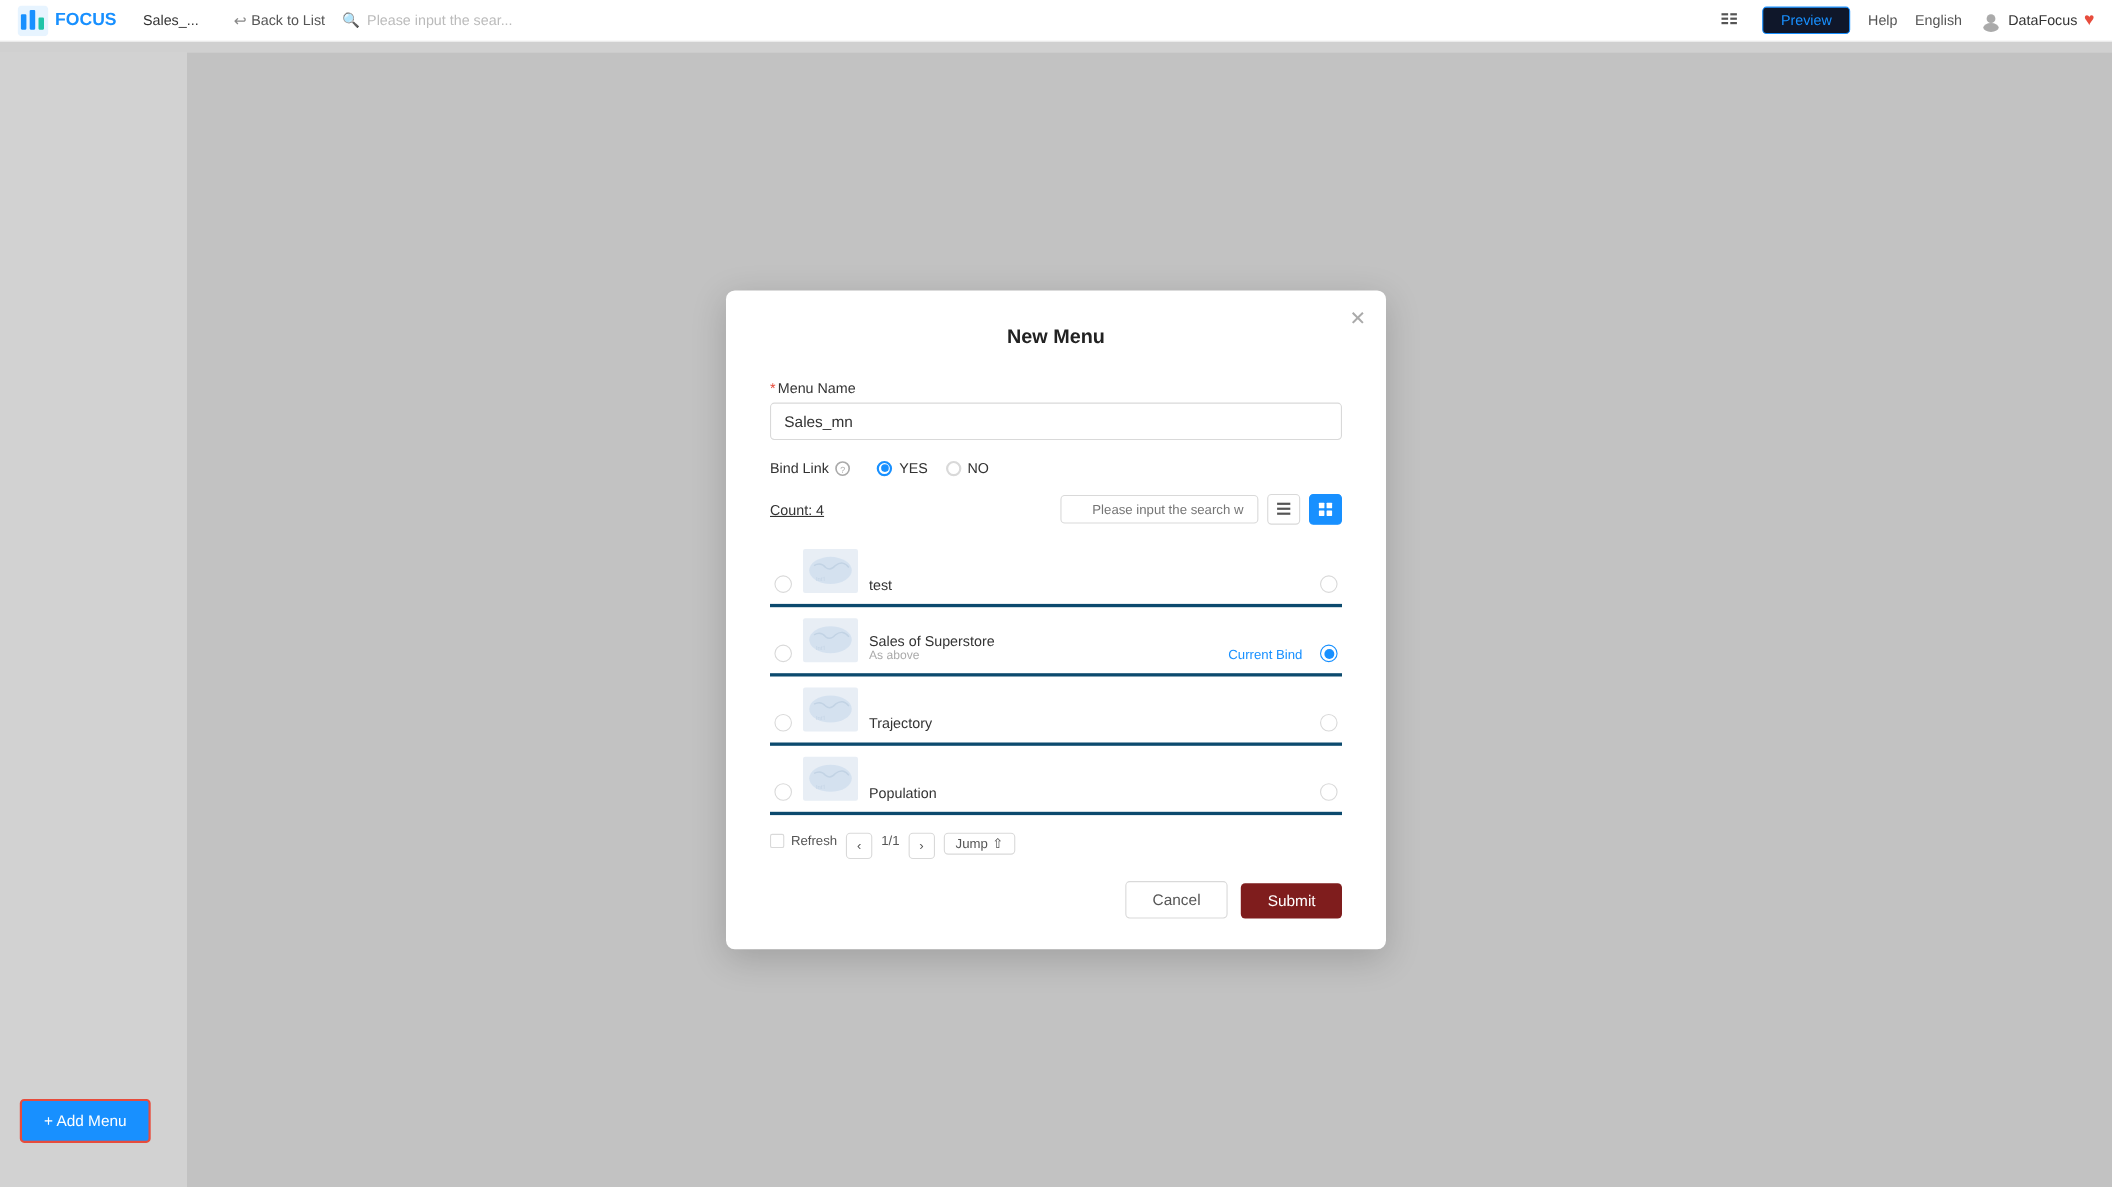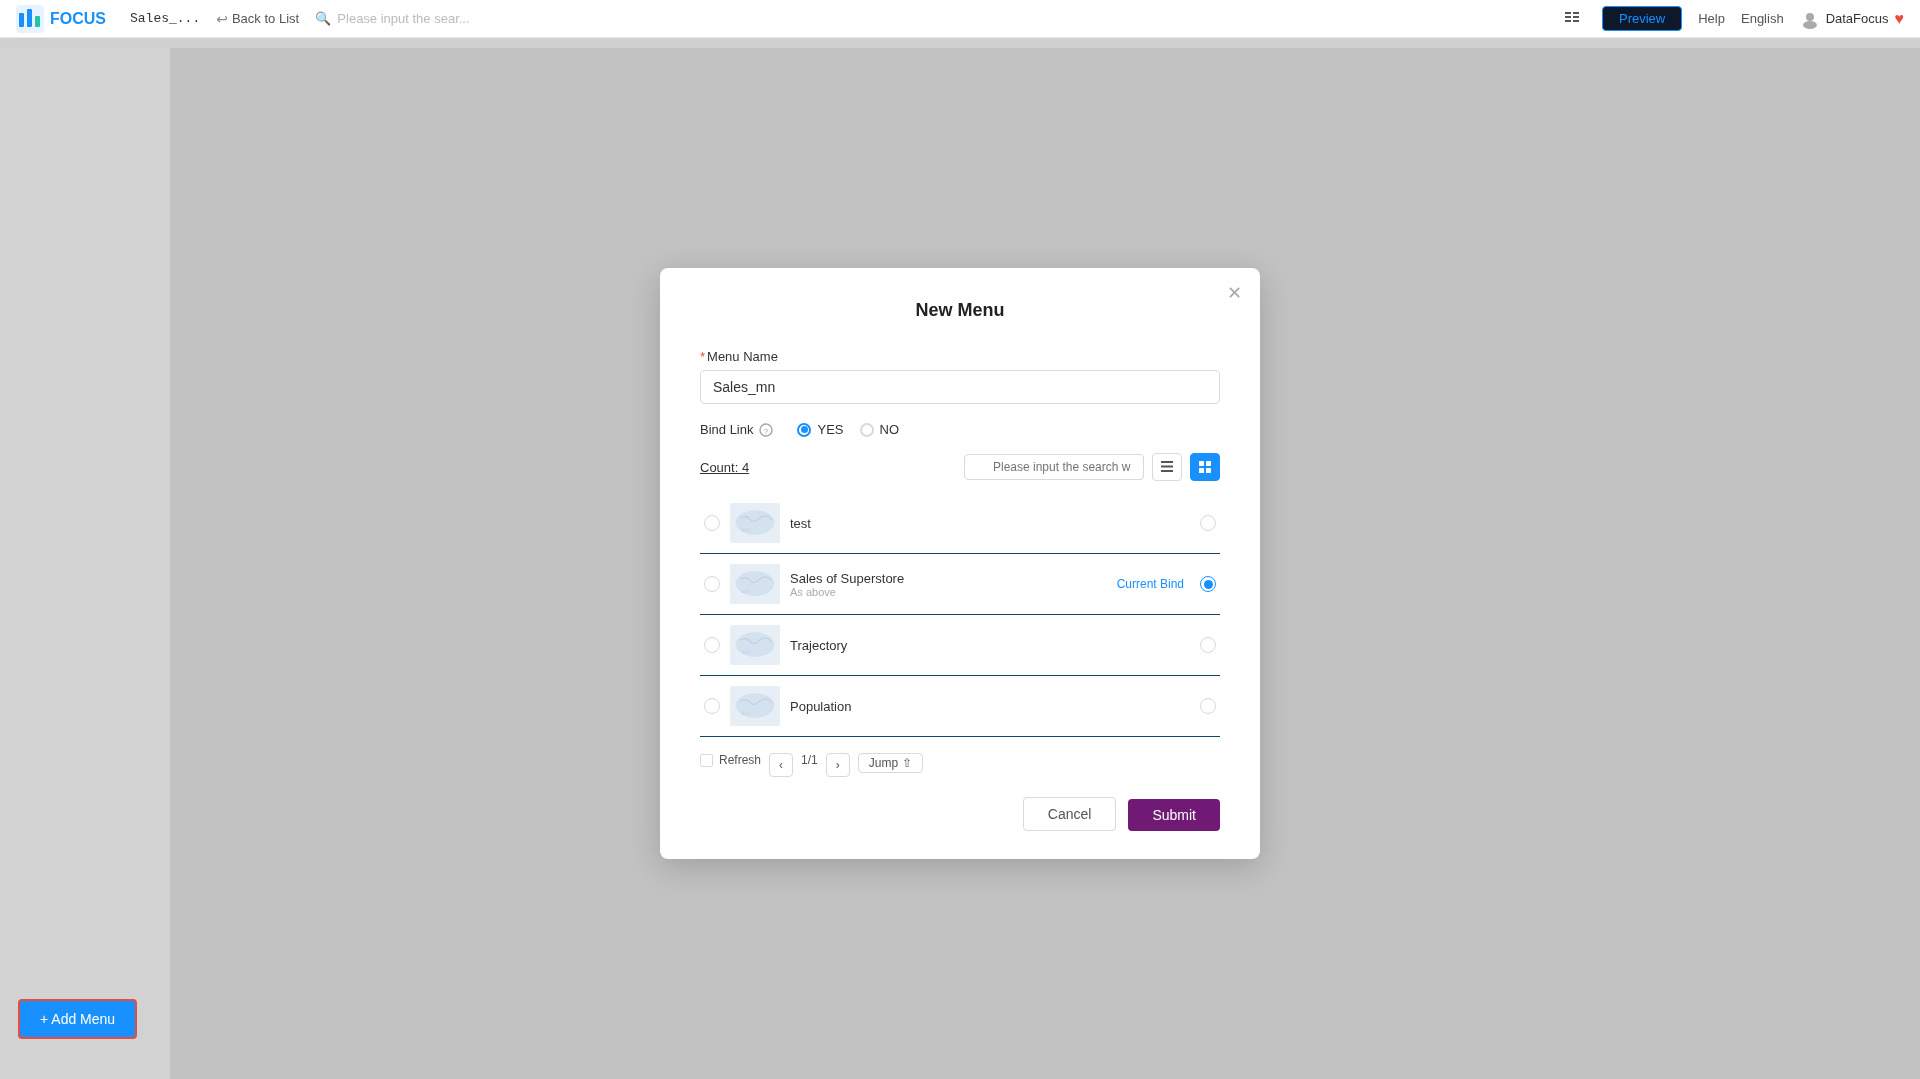--- a/index.html
+++ b/index.html
@@ -30,24 +30,23 @@
       margin-right: 16px;
     }
     .logo-icon {
       width: 28px;
       height: 28px;
     }
     .navbar-tab {
       display: flex;
       font-size: 13px;
       color: #333;
-      margin-right: 0;
+      margin-right: 16px;
       padding: 4px 8px;
       cursor: pointer;
-      font-family: Liberation Mono, monospace;
     }
     .back-to-list {
       display: flex;
       align-items: center;
       gap: 4px;
       font-size: 13px;
       color: #555;
       cursor: pointer;
       padding: 4px 8px;
     }
@@ -283,23 +282,23 @@
       border-color: #1890ff;
     }
 
     
     .items-list {
       border: none;
       margin-bottom: 16px;
     }
     .item-row {
       display: flex;
-      align-items: center;
+      align-items: flex-end;
       padding: 10px 4px;
-      border-bottom: 1px solid #0c4a6e;
+      border-bottom: 3px solid #0c4a6e;
       gap: 10px;
     }
     .item-checkbox {
       width: 16px;
       height: 16px;
       border: 1.5px solid #d9d9d9;
       border-radius: 50%;
       flex-shrink: 0;
     }
     .item-thumb {
@@ -408,21 +407,21 @@
       border-radius: 4px;
       background: #fff;
       font-size: 14px;
       color: #555;
       cursor: pointer;
     }
     .submit-btn {
       padding: 8px 24px;
       border: none;
       border-radius: 4px;
-      background: #701a75;
+      background: #7f1d1d;
       font-size: 14px;
       color: #fff;
       cursor: pointer;
     }
 
     
     .map-svg {
       opacity: 0.4;
       width: 44px;
       height: 34px;

